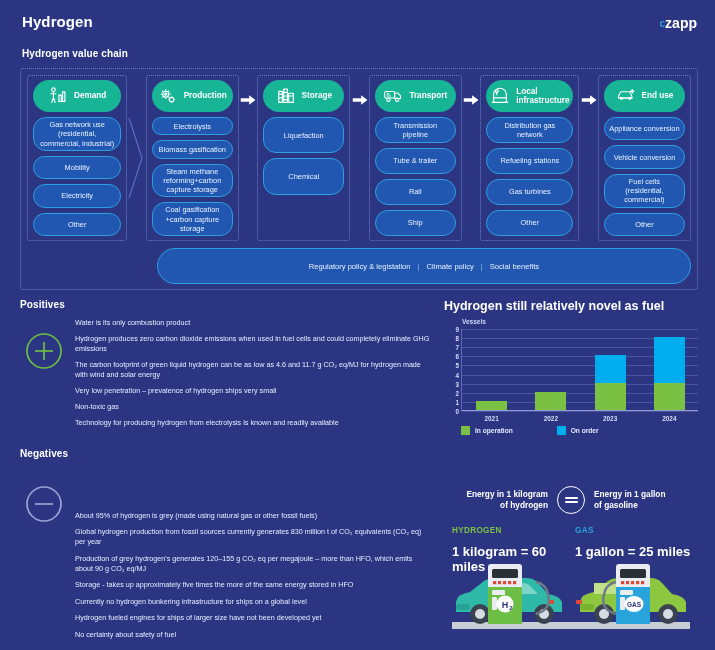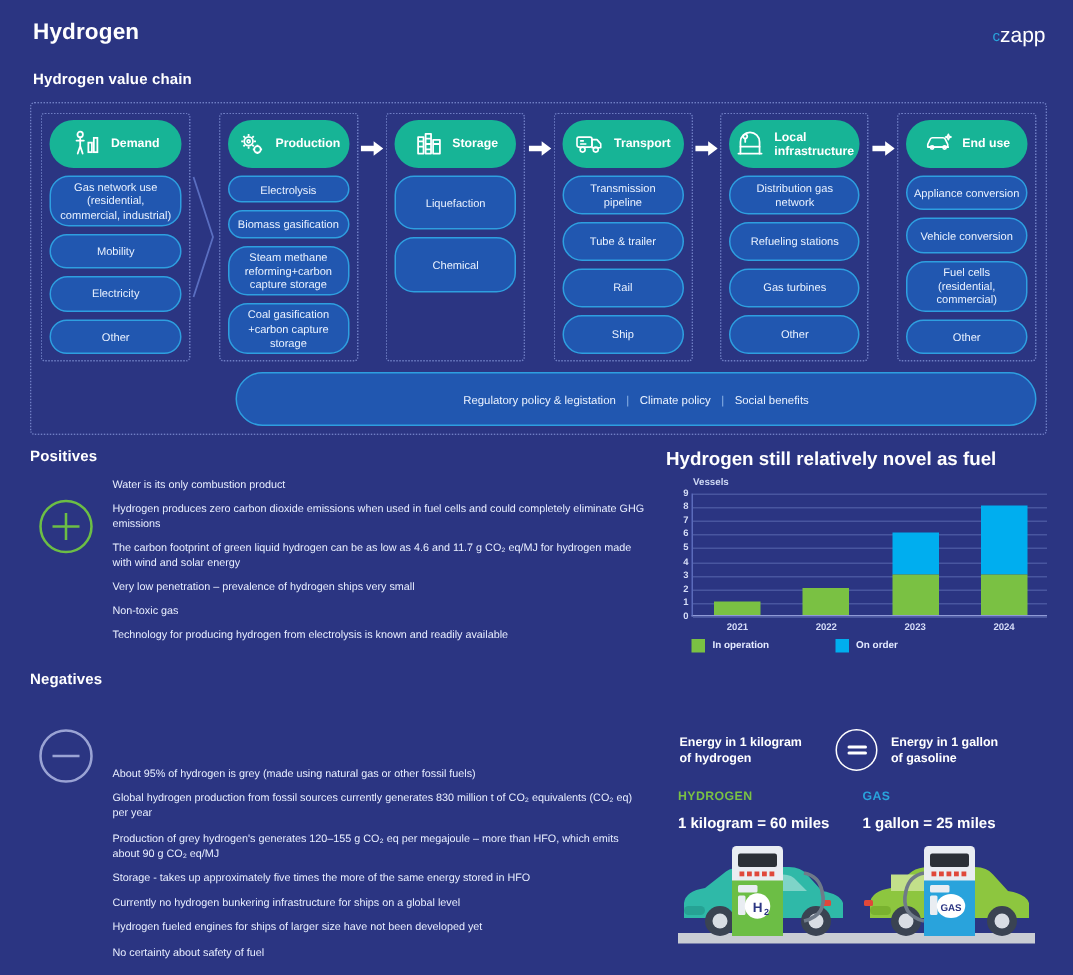--- a/index.html
+++ b/index.html
@@ -12,21 +12,21 @@
     position: relative;
   }
 
   
   .page-title {
     position: absolute; left: 22px; top: 13px;
     font-size: 15px; font-weight: bold; letter-spacing: .1px;
   }
   .logo {
     position: absolute; right: 18px; top: 16px;
-    font-size: 14px; font-weight: normal; line-height: 1;
+    font-size: 14px; font-weight: bold; line-height: 1;
   }
   .logo .c { color: #29a3dc; font-size: 10px; vertical-align: 1px; }
   .logo .zapp { color: #ffffff; }
 
   .section-title {
     font-size: 10px; font-weight: bold; letter-spacing: .1px;
   }
   #vc-title { position: absolute; left: 22px; top: 48px; }
 
   
@@ -166,40 +166,40 @@
   .energy {
     position: absolute; left: 444px; top: 486px; width: 254px;
   }
   .energy-top {
     display: flex; align-items: center; justify-content: center; gap: 9px;
   }
   .energy-top .side {
     font-size: 8.3px; font-weight: bold; line-height: 1.28;
     width: 95px;
   }
-  .energy-top .left { text-align: left; }
+  .energy-top .left { text-align: right; }
   .energy-top .right { text-align: left; }
   .eq-circle {
     width: 28px; height: 28px; border-radius: 50%;
     border: 1.6px solid #ffffff;
     display: flex; align-items: center; justify-content: center;
     flex: 0 0 auto;
   }
   .eq-circle .bars { width: 13px; }
   .eq-circle .bars div {
     height: 2.2px; background: #fff; margin: 2.4px 0; border-radius: 1px;
   }
   .energy-mid {
     display: flex; margin-top: 12px; padding-left: 8px;
   }
   .energy-mid .cell { width: 127px; }
   .fuel-name { font-size: 8.2px; font-weight: bold; letter-spacing: .3px; }
   .fuel-name.h2 { color: #7ac143; }
   .fuel-name.gas { color: #29a3dc; }
-  .fuel-eq { font-size: 10px; font-weight: bold; margin-top: 9px; color: #fff; }
+  .fuel-eq { font-size: 13px; font-weight: bold; margin-top: 9px; color: #fff; }
 
   .scene {
     position: absolute; left: 444px; top: 552px;
     width: 254px; height: 90px;
   }
 </style>
 </head>
 <body>
 
 <div class="page-title">Hydrogen</div>

